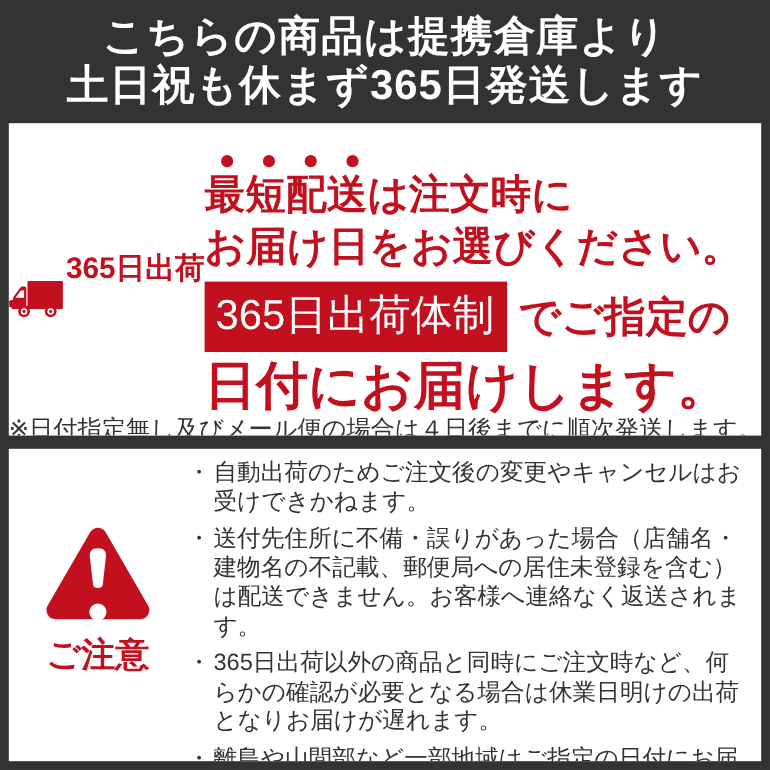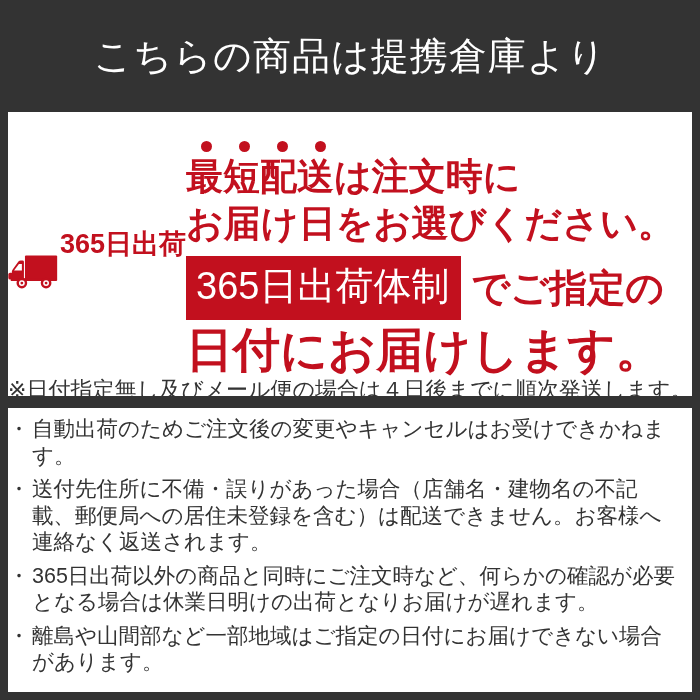--- a/index.html
+++ b/index.html
@@ -12,21 +12,21 @@
     width:700px;height:700px;
     background:var(--dark,#333333);
     overflow:hidden;
     box-sizing:border-box;
   }
   
   .header{
     height:112px;
     display:flex;flex-direction:column;
     justify-content:center;align-items:center;
-    color:#ffffff;font-weight:normal;
+    color:#ffffff;font-weight:bold;
     font-size:38px;line-height:45px;
     letter-spacing:1px;
   }
   
   .panel{
     background:#ffffff;
     margin:0 8px;
     box-sizing:border-box;
     overflow:hidden;
   }
@@ -98,20 +98,21 @@
   .caution-item .marker{width:24px;flex-shrink:0;}
   .caution-item .item-text{flex:1;}
 </style>
 </head>
 <body>
 
 <div id="canvas">
 
   <div class="header">
     <div>こちらの商品は提携倉庫より</div>
+    <div>土日祝も休まず365日発送します</div>
   </div>
 
   <div class="panel shipping-panel">
     <div class="ship-main">
       <div class="ship-left">
         <svg class="truck-svg" viewBox="0 0 150 112" aria-hidden="true">
           <g fill="#c2101e">
             <rect x="49" y="8" width="93" height="74" rx="3"></rect>
             <path d="M11 82 L11 56 Q11 52 13.5 48.5 L30 26 Q32.5 22.5 37 22.5 L42 22.5 Q46 22.5 46 26.5 L46 82 Z"></path>
             <rect x="1" y="58" width="13" height="20" rx="5"></rect>
@@ -151,20 +152,28 @@
           <span class="badge">365日出荷体制</span>
           <span class="after-badge">でご指定の</span>
         </div>
         <div class="line3">日付にお届けします。</div>
       </div>
     </div>
     <div class="ship-note">※日付指定無し及びメール便の場合は４日後までに順次発送します。</div>
   </div>
 
   <div class="panel caution-panel">
+    <div class="caution-left">
+      <svg class="warning-svg" viewBox="0 0 120 102" aria-hidden="true">
+        <path d="M52 9 a9.5 9.5 0 0 1 16 0 L112.5 86 a9.5 9.5 0 0 1 -8 14.5 H15.5 a9.5 9.5 0 0 1 -8 -14.5 Z" fill="#c2101e"></path>
+        <path d="M60 26 c-6.5 0 -9 3.2 -8.4 9.4 l3.4 29.6 c0.4 3.8 9.6 3.8 10 0 l3.4 -29.6 c0.6 -6.2 -1.9 -9.4 -8.4 -9.4 z" fill="#ffffff"></path>
+        <circle cx="60" cy="93" r="9" fill="#ffffff"></circle>
+      </svg>
+      <div class="caution-label">ご注意</div>
+    </div>
     <div class="caution-items">
       <div class="caution-item">
         <span class="marker">・</span>
         <span class="item-text">自動出荷のためご注文後の変更やキャンセルはお受けできかねます。</span>
       </div>
       <div class="caution-item">
         <span class="marker">・</span>
         <span class="item-text">送付先住所に不備・誤りがあった場合（店舗名・建物名の不記載、郵便局への居住未登録を含む）は配送できません。お客様へ連絡なく返送されます。</span>
       </div>
       <div class="caution-item">

